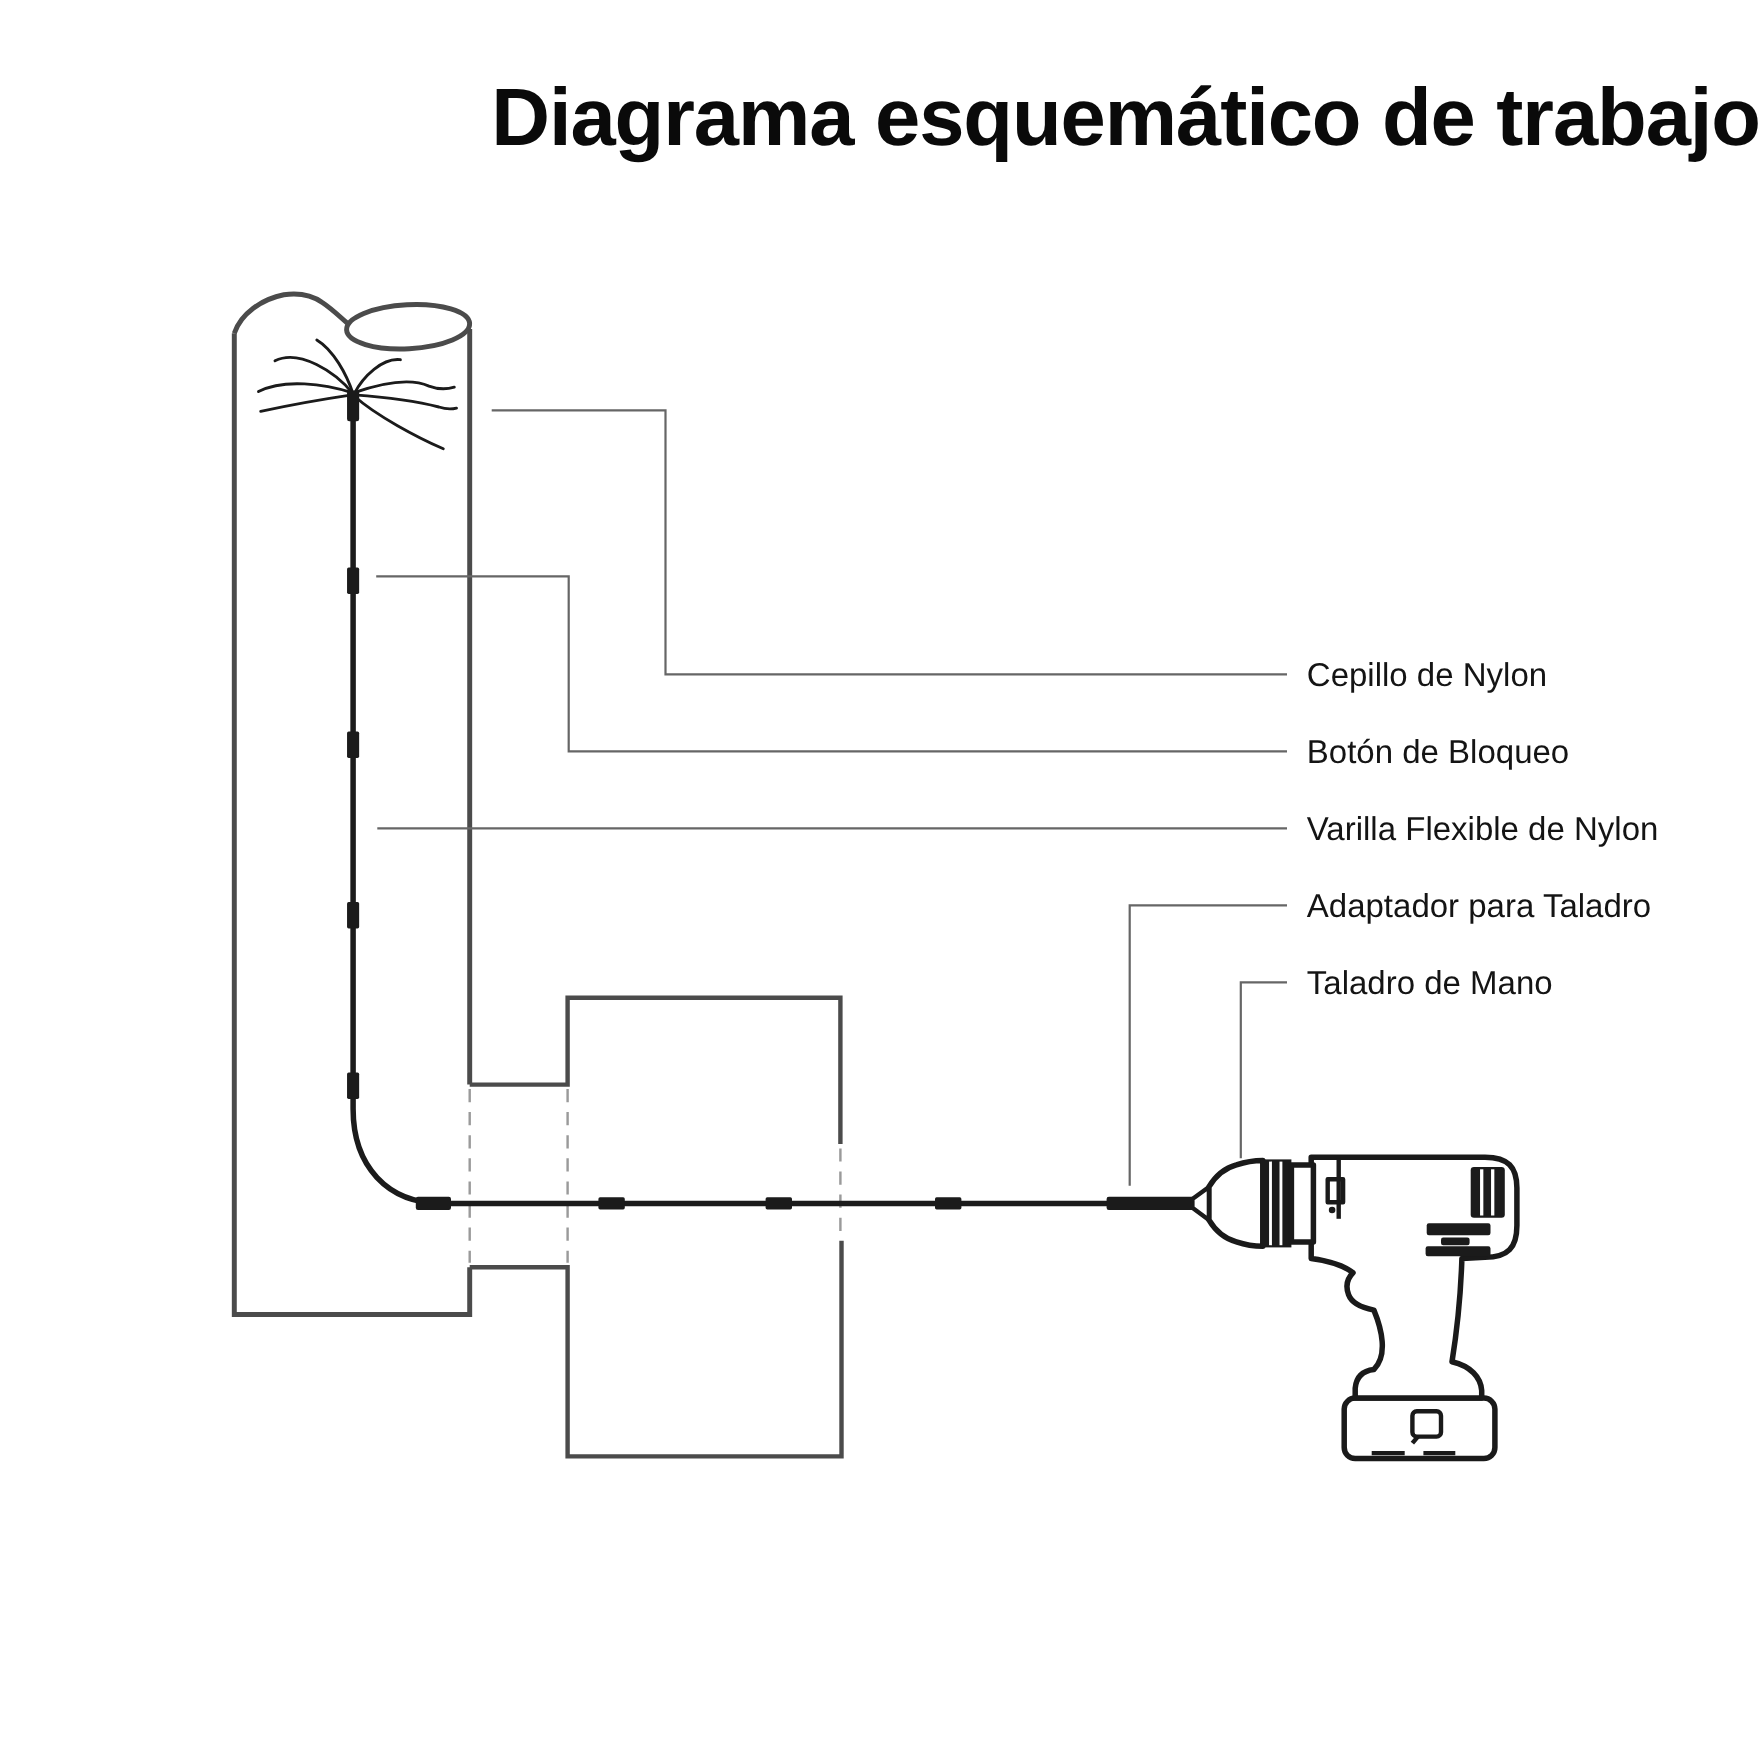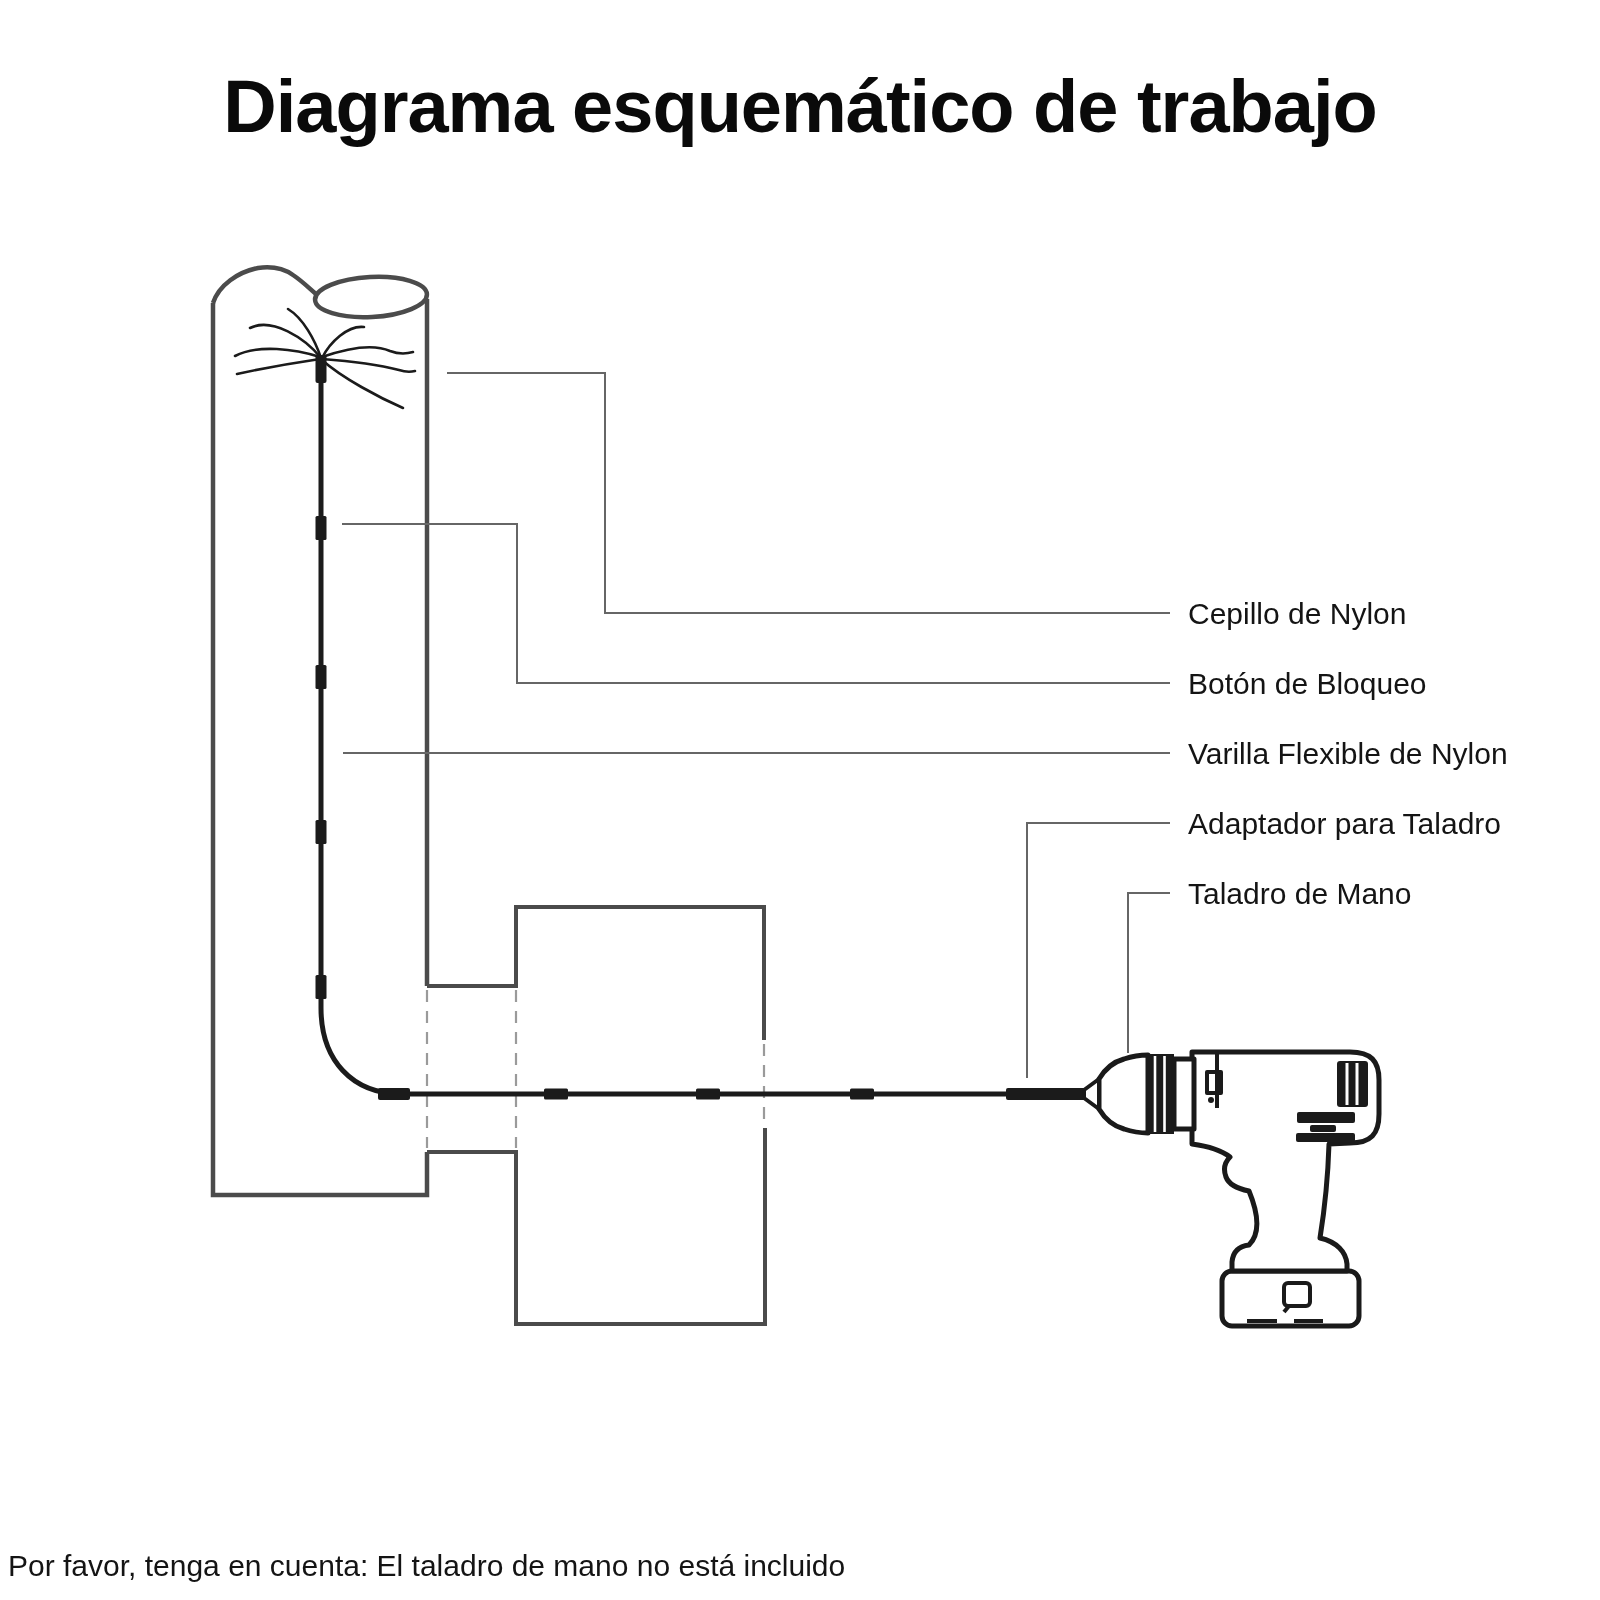--- a/index.html
+++ b/index.html
@@ -1,21 +1,21 @@
 <!DOCTYPE html>
 <html><head>
 <meta charset="utf-8">
 <style>
   html,body { margin:0; padding:0; background:#ffffff; }
   .canvas {
     position:relative; width:1600px; height:1600px; background:#ffffff;
     font-family:"Liberation Sans", sans-serif; overflow:hidden;
   }
   .page-title {
-    position:absolute; top:66px; left:0; width:100%; text-align:center;
+    position:absolute; top:66px; left:0; width:100%; text-align:right;
     font-size:74px; font-weight:bold; color:#0a0a0a; letter-spacing:-1px;
     line-height:1.1; white-space:nowrap;
   }
   .footnote {
     position:absolute; left:8px; top:1549px; font-size:30px; color:#141414;
     white-space:nowrap;
   }
   svg.diagram { position:absolute; left:0; top:0; }
   .wall   { stroke:#4b4b4b; stroke-width:4.5; fill:none; stroke-linejoin:miter; }
   .wall2  { stroke:#4b4b4b; stroke-width:4;   fill:none; stroke-linejoin:miter; }
@@ -126,14 +126,13 @@
       <path class="dshape" d="M 1099,1079 C 1105,1069 1113,1062 1124,1059 C 1133,1056 1142,1055 1148,1055
                L 1148,1133 C 1142,1133 1133,1132 1124,1129 C 1113,1126 1105,1119 1099,1109 Z"></path>
       <rect class="inkf" x="1146" y="1054" width="28" height="80"></rect>
       <path class="slit" d="M 1155,1056 L 1155,1132"></path>
       <path class="slit" d="M 1164.5,1056 L 1164.5,1132"></path>
       <rect class="dshape" x="1174" y="1059" width="20" height="70"></rect>
       <path class="dshape" style="stroke-width:4" d="M 1084,1090 L 1099,1079 L 1099,1109 L 1084,1098 Z"></path>
     </g>
   </svg>
 
-  <div class="footnote">Por favor, tenga en cuenta: El taladro de mano no está incluido</div>
 </div>
 
 </body></html>

